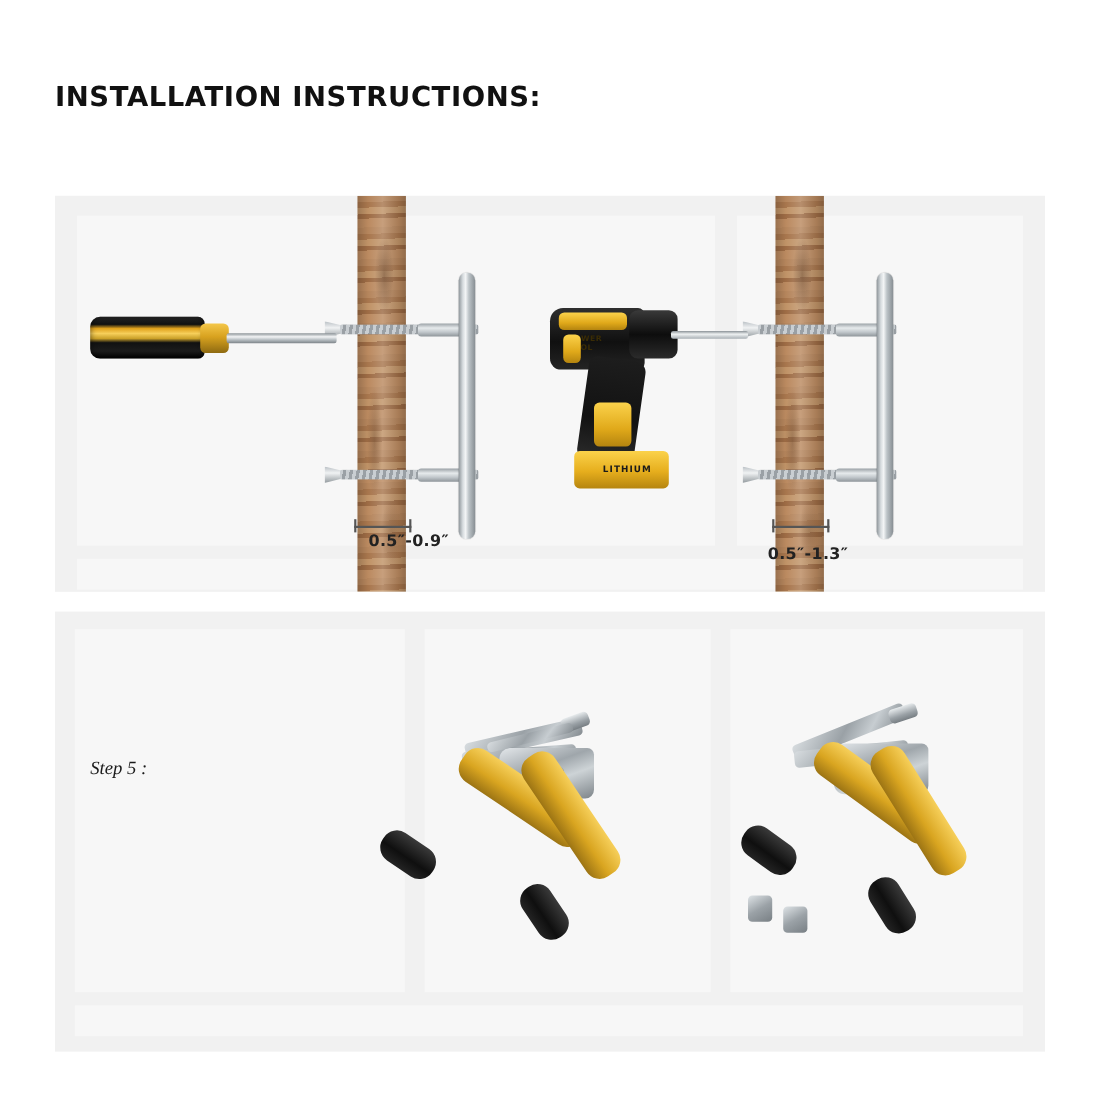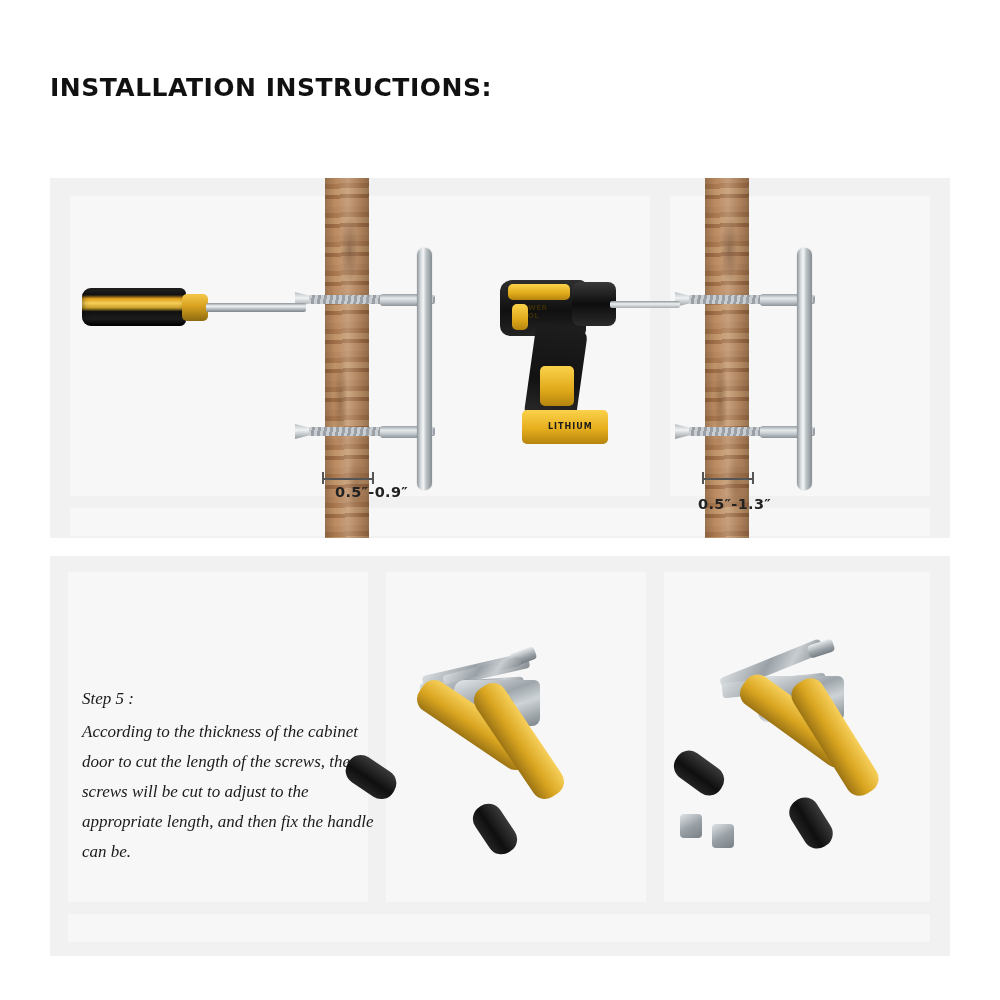--- a/index.html
+++ b/index.html
@@ -376,15 +376,14 @@
       <div class="plier-handle-black" style="left:-18px; top:124px; transform:rotate(36deg);"></div>
       <div class="plier-handle-black" style="left:94px; top:174px; transform:rotate(58deg);"></div>
     </div>
 
     <div class="cut-piece" style="left:630px; top:258px;"></div>
     <div class="cut-piece" style="left:662px; top:268px;"></div>
 
   </div>
 
   <p class="step2-label">Step 5 :</p>
-  <p class="step2-body">According to the thickness of the cabinet door to cut the length of the screws, the screws will be cut to adjust to the appropriate length, and then fix the handle can be.</p>
 
 </div>
 
 </body></html>

